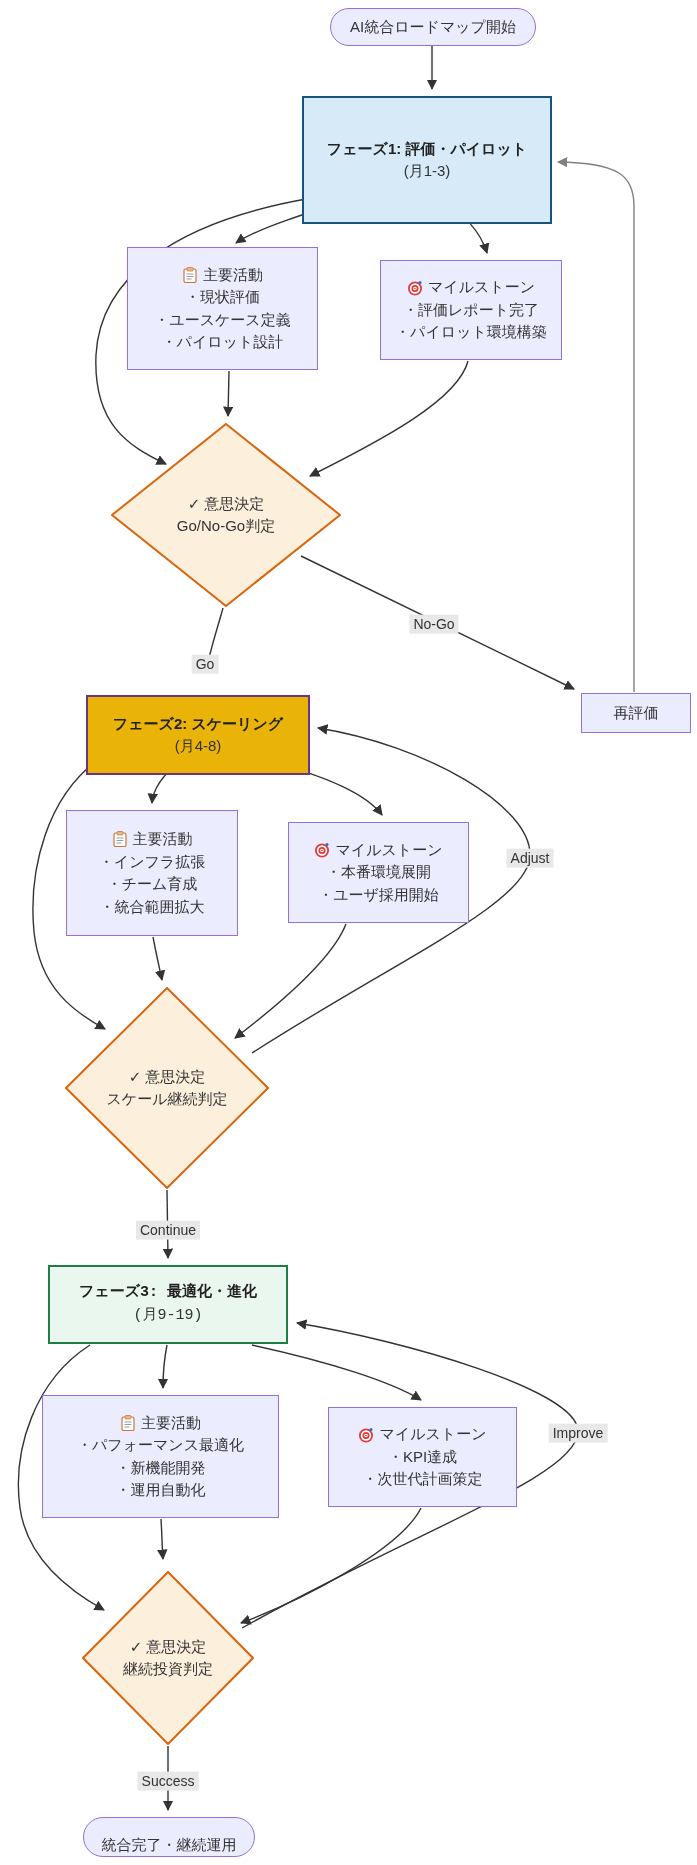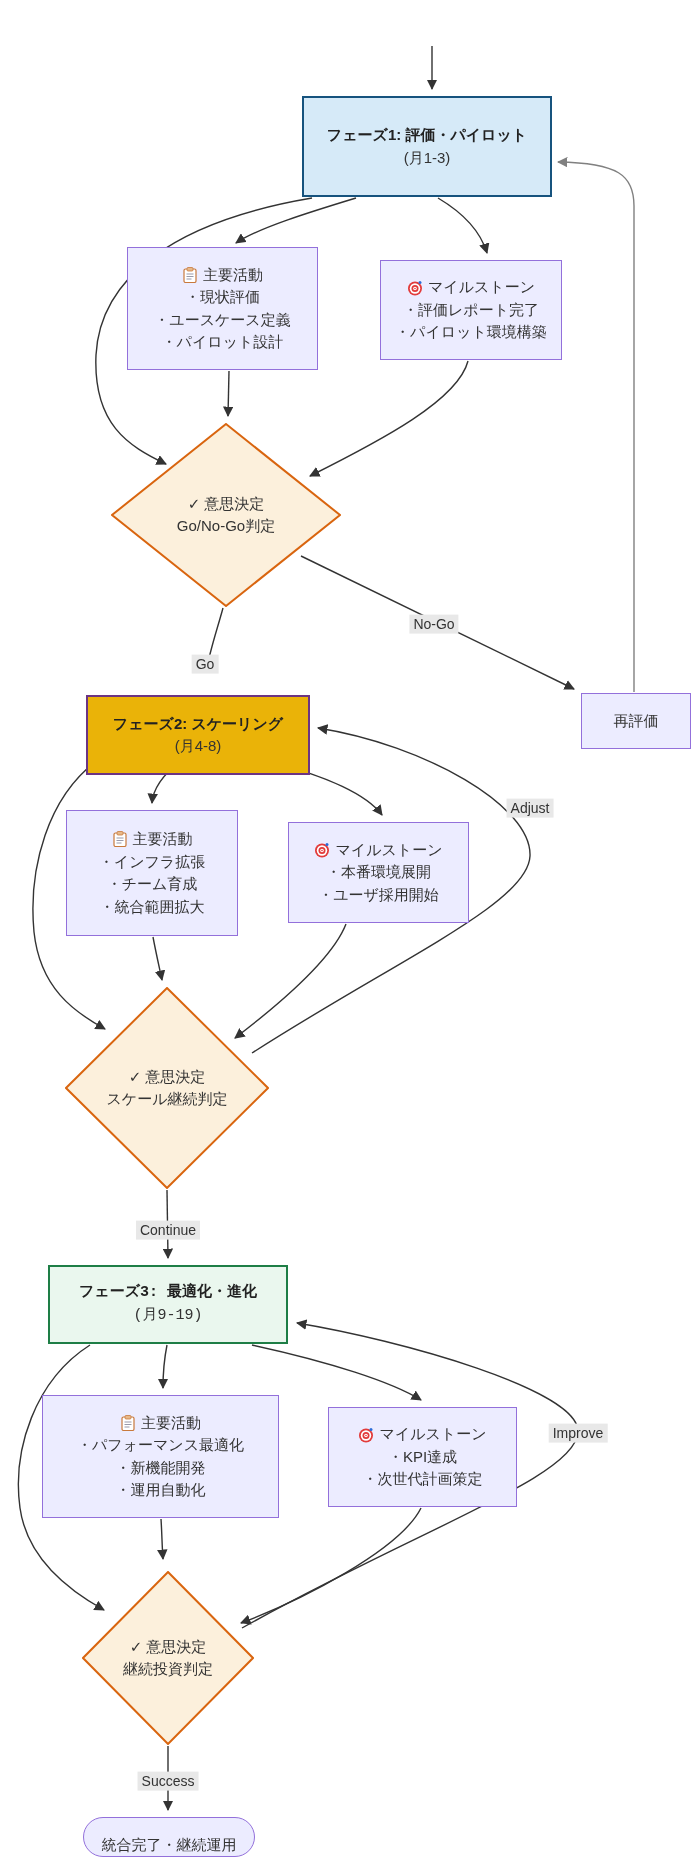--- a/index.html
+++ b/index.html
@@ -68,22 +68,25 @@
       <path d="M167,1345 C164,1360 163,1374 163,1388" marker-end="url(#arrow)"></path>
       <path d="M252,1345 C330,1362 392,1382 421,1400" marker-end="url(#arrow)"></path>
       <path d="M90,1345 C35,1380 12,1450 20,1508 C27,1558 68,1590 104,1610" marker-end="url(#arrow)"></path>
       <path d="M161,1519 C162,1534 162,1546 163,1559" marker-end="url(#arrow)"></path>
       <path d="M421,1508 C400,1550 302,1600 241,1623" marker-end="url(#arrow)"></path>
       <path d="M242,1628 C420,1528 576,1477 578,1432 C580,1390 400,1340 297,1323" marker-end="url(#arrow)"></path>
       <path d="M168,1746 L168,1810" marker-end="url(#arrow)"></path>
     </g>
   </svg>
 
-
-  <div class="node phase phase1" style="left:302px;top:96px;width:250px;height:101px;">
+  <div class="node lav pill" style="left:330px;top:8px;width:206px;height:38px;">
+    <span>AI統合ロードマップ開始</span>
+  </div>
+
+  <div class="node phase phase1" style="left:302px;top:96px;width:250px;height:128px;">
     <div class="title">フェーズ1: 評価・パイロット</div>
     <div>(月1-3)</div>
   </div>
 
   <div class="node lav" style="left:127px;top:247px;width:191px;height:123px;">
     <div class="hline">
       <svg class="icon" viewBox="0 0 16 16">
         <rect x="2" y="2" width="12" height="13.5" rx="1.5" fill="#fff" stroke="#c8793c" stroke-width="1.2"></rect>
         <rect x="5" y="0.5" width="6" height="3.5" rx="1" fill="#e8b98a" stroke="#c8793c" stroke-width="0.8"></rect>
         <line x1="4.5" y1="7" x2="11.5" y2="7" stroke="#99a" stroke-width="1"></line>
@@ -116,21 +119,21 @@
   <div class="node diamond" style="left:111px;top:423px;width:230px;height:184px;">
     <svg width="230" height="184">
       <polygon points="115,1 229,92 115,183 1,92" fill="#fcf0dc" stroke="#d9650f" stroke-width="2"></polygon>
     </svg>
     <div class="dtext">
       <div><span class="check">✓</span><span>意思決定</span></div>
       <div>Go/No-Go判定</div>
     </div>
   </div>
 
-  <div class="node lav" style="left:581px;top:693px;width:110px;height:56px;">
+  <div class="node lav" style="left:581px;top:693px;width:110px;height:40px;">
     <span>再評価</span>
   </div>
 
   <div class="node phase phase2" style="left:86px;top:679px;width:224px;height:80px;">
     <div class="title">フェーズ2: スケーリング</div>
     <div>(月4-8)</div>
   </div>
 
   <div class="node lav" style="left:66px;top:810px;width:172px;height:126px;">
     <div class="hline">
@@ -220,18 +223,18 @@
       <div>継続投資判定</div>
     </div>
   </div>
 
   <div class="node lav pill" style="left:83px;top:1817px;width:172px;height:40px;justify-content:flex-end;">
     <span>統合完了・継続運用</span>
   </div>
 
   <div class="edge-label" style="left:205px;top:664px;">Go</div>
   <div class="edge-label" style="left:434px;top:624px;">No-Go</div>
-  <div class="edge-label" style="left:530px;top:808px;">Adjust</div>
+  <div class="edge-label" style="left:530px;top:858px;">Adjust</div>
   <div class="edge-label" style="left:168px;top:1230px;">Continue</div>
   <div class="edge-label" style="left:578px;top:1433px;">Improve</div>
   <div class="edge-label" style="left:168px;top:1781px;">Success</div>
 
 </div>
 
 </body></html>

